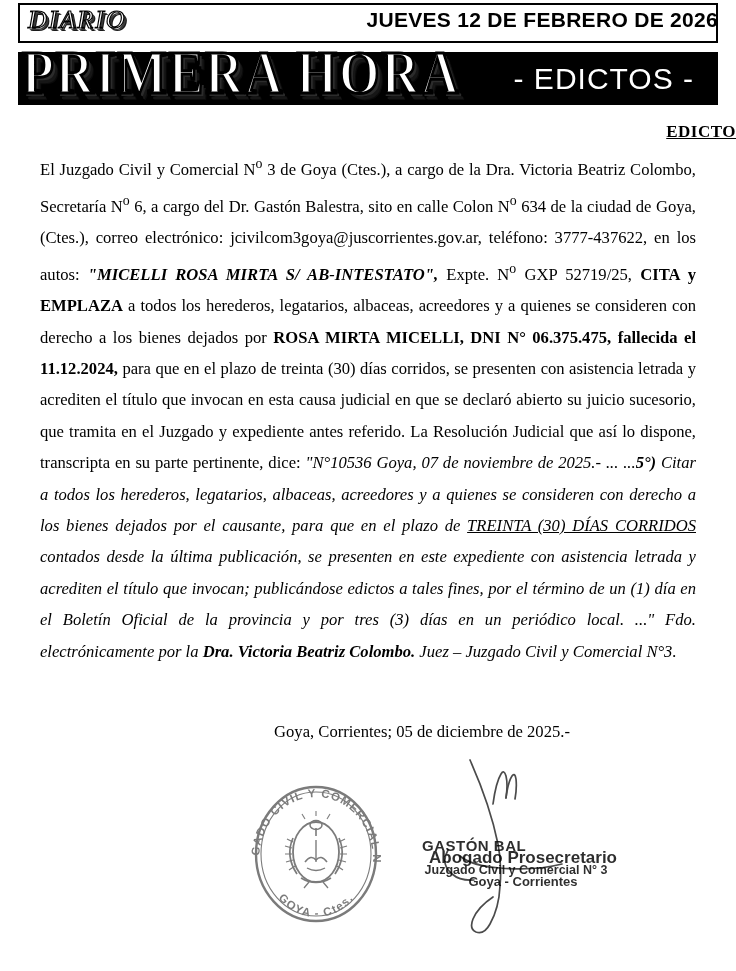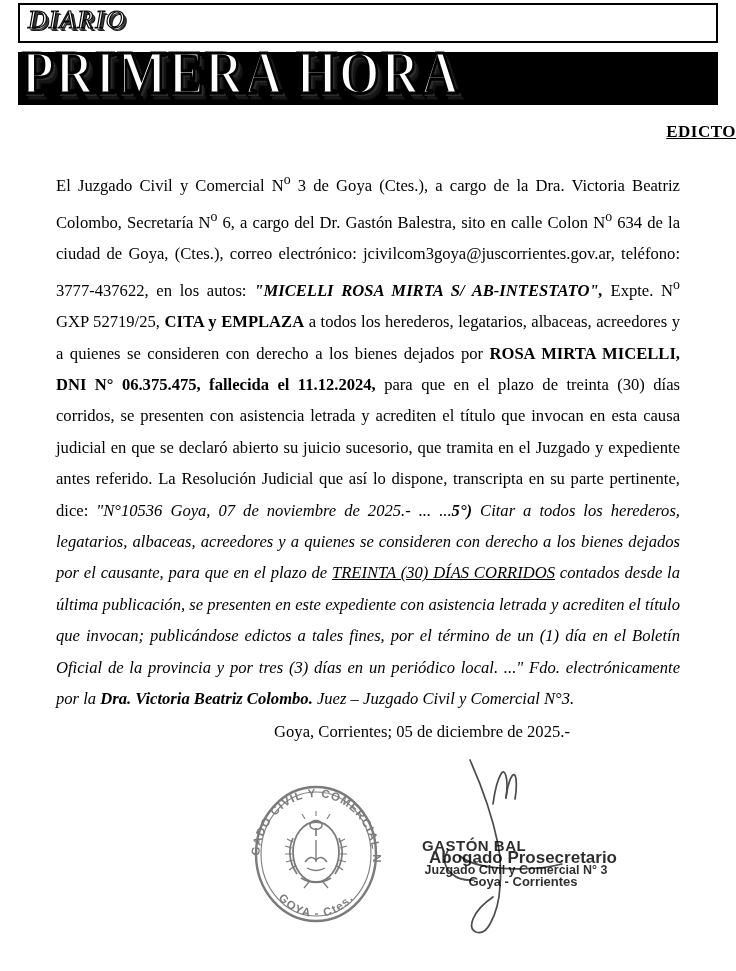--- a/index.html
+++ b/index.html
@@ -103,21 +103,21 @@
   }
   .body-text {
     position: absolute;
     left: 40px; top: 148px;
     width: 656px;
     font-size: 16.6px;
     line-height: 31.4px;
     text-align: justify;
     text-justify: inter-word;
   }
-  .body-text p { margin: 16px; }
+  .body-text p { margin: 0; }
   b, .b { font-weight: bold; }
   i, .i { font-style: italic; }
   .bi { font-weight: bold; font-style: italic; }
   .u { text-decoration: underline; }
 
   .closing-line {
     position: absolute;
     left: 0; top: 722px;
     width: 736px;
     text-align: center;
@@ -156,27 +156,29 @@
     opacity: 0.8;
   }
 </style>
 </head>
 <body>
 
 <div class="masthead">
 
   <div class="date-box"></div>
 
+  <div class="date-text">JUEVES 12 DE FEBRERO DE 2026</div>
 
   <div class="diario-word">DIARIO</div>
 
   <div class="black-banner"></div>
 
   <div class="primera-hora">PRIMERA HORA</div>
 
+  <div class="edictos">-  EDICTOS  -</div>
 </div>
 
 <div class="doc-title">EDICTO</div>
 
 <div class="body-text">
   <p><span>El Juzgado Civil y Comercial N</span><sup>o</sup><span> 3 de Goya (Ctes.), a cargo de la Dra. Victoria Beatriz Colombo, Secretaría N</span><sup>o</sup><span> 6, a cargo del Dr. Gastón Balestra, sito en calle Colon N</span><sup>o</sup><span> 634 de la ciudad de Goya, (Ctes.), correo electrónico: </span><span>jcivilcom3goya@juscorrientes.gov.ar</span><span>, teléfono: 3777-437622, en los autos: </span><span class="bi">"MICELLI ROSA MIRTA S/  AB-INTESTATO",</span><span> Expte. N</span><sup>o</sup><span> GXP 52719/25, </span><span class="b">CITA y EMPLAZA</span><span> a todos los herederos, legatarios, albaceas, acreedores y a quienes se consideren con derecho a los bienes dejados por </span><span class="b">ROSA MIRTA MICELLI, DNI N° 06.375.475, fallecida el 11.12.2024,</span><span> para que en el plazo de treinta (30) días corridos, se presenten con asistencia letrada y acrediten el título que invocan en esta causa judicial en que se declaró abierto su juicio sucesorio, que tramita en el Juzgado y expediente antes referido. La Resolución Judicial que así lo dispone, transcripta en su parte pertinente, dice: </span><span class="i">"N°10536 Goya, 07 de noviembre de 2025.- ... ...</span><span class="bi">5°)</span><span class="i"> Citar a todos los herederos, legatarios, albaceas, acreedores y a quienes se consideren con derecho a los bienes dejados por el causante, para que en el plazo de </span><span class="i u">TREINTA (30) DÍAS CORRIDOS</span><span class="i"> contados desde la última publicación, se presenten en este expediente con asistencia letrada y acrediten el título que invocan; publicándose edictos a tales fines, por el término de un (1) día en el Boletín Oficial de la provincia y por tres (3) días en un periódico local.  ..." Fdo. electrónicamente por la </span><span class="bi">Dra. Victoria Beatriz Colombo.</span><span class="i"> Juez – Juzgado Civil y Comercial N°3.</span></p>
 </div>
 
 <div class="closing-line">Goya, Corrientes; 05 de diciembre de 2025.-</div>
 

